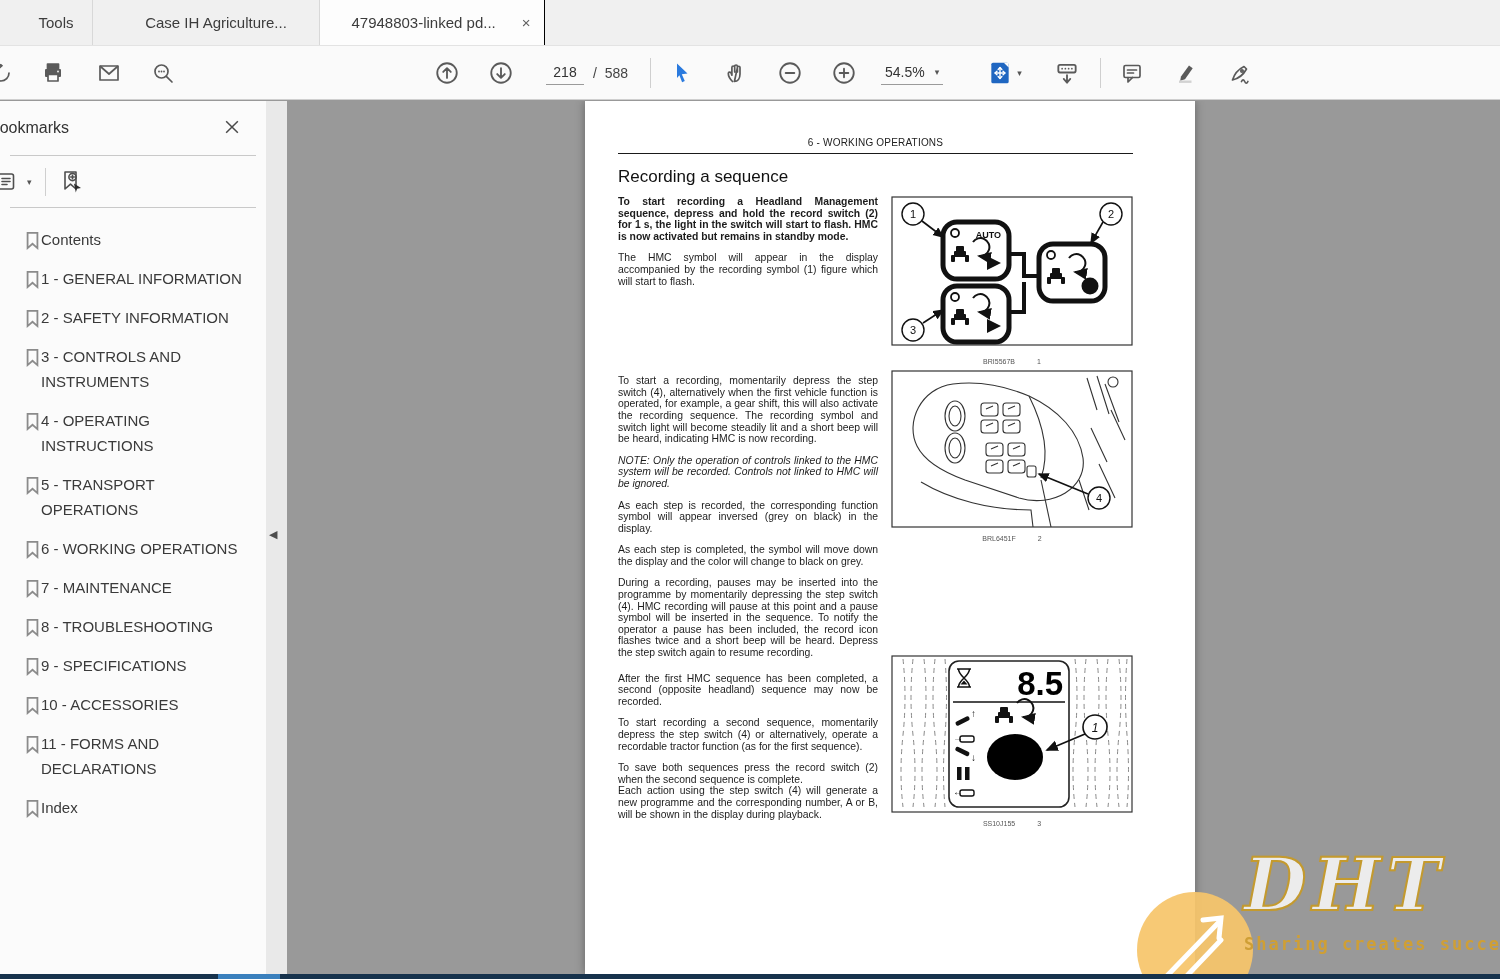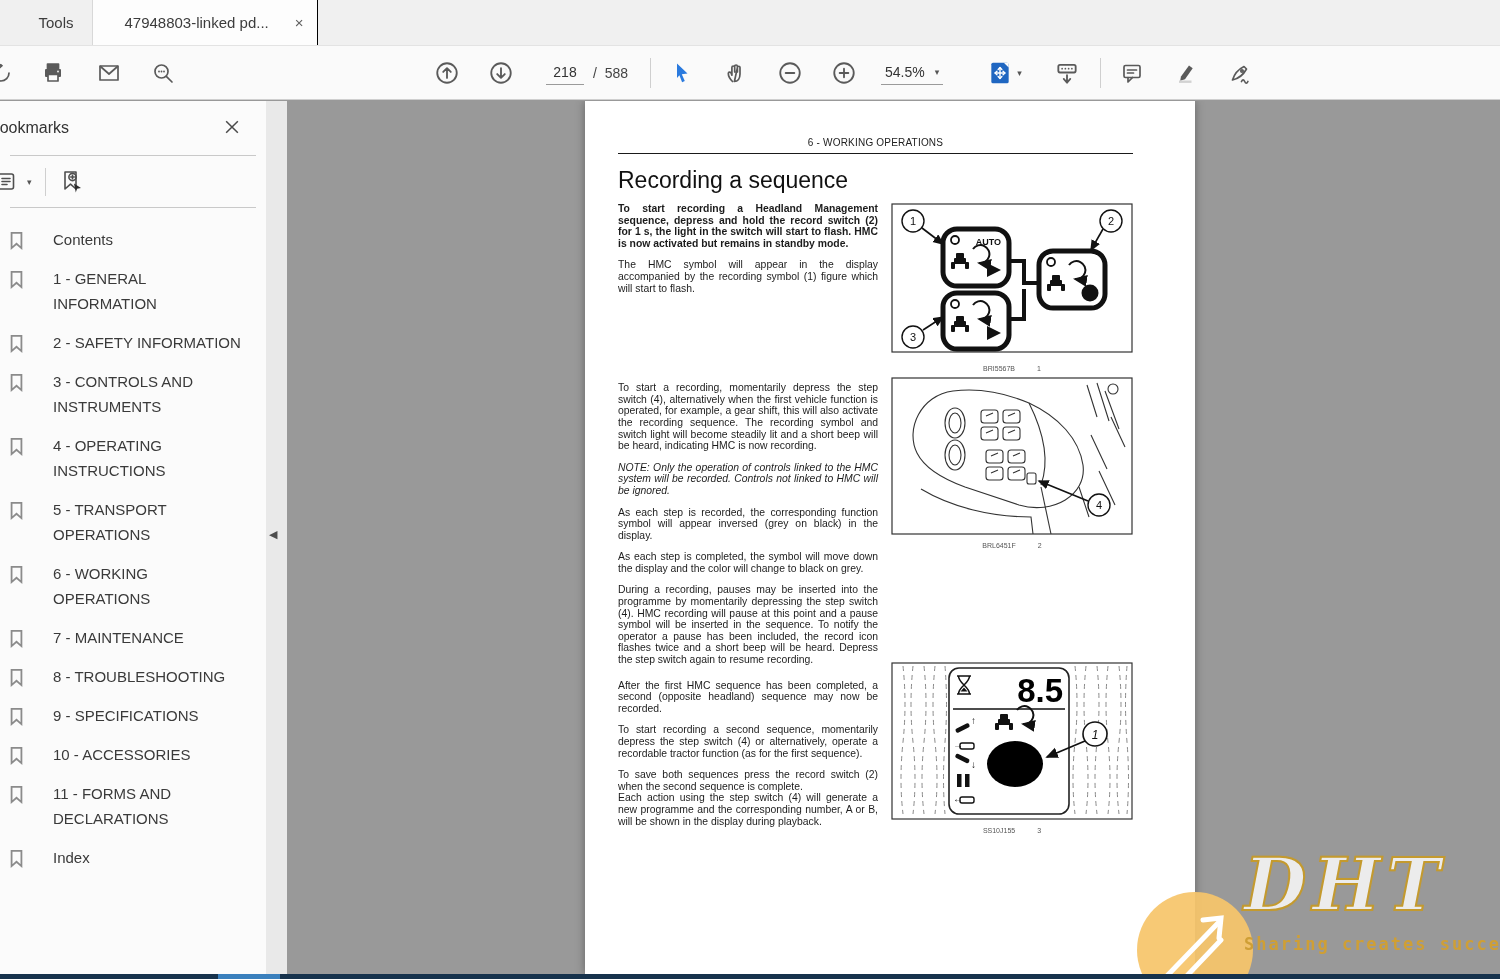--- a/index.html
+++ b/index.html
@@ -31,35 +31,35 @@
   .panel { width:266px; background:#fbfbfb; overflow:hidden; flex-shrink:0; }
   .panel-head { height:54px; position:relative; }
   .panel-title { position:absolute; left:-11px; top:18px; font-size:16px; color:#333; }
   .panel-close { position:absolute; right:24px; top:16px; width:20px; height:20px; }
   .panel-close svg { stroke:#4a4a4a; stroke-width:1.8; fill:none; }
   .panel-rule { border:none; border-top:1px solid #c9c9c9; margin:0 10px; }
   .panel-tools { height:51px; display:flex; align-items:center; padding-left:4px; gap:7px; }
   .panel-tools .tbi svg { stroke:#4f4f4f; stroke-width:1.6; }
   .pt-sep { width:1px; height:28px; background:#cfcfcf; margin:0 6px; }
   .bm-list { list-style:none; margin-top:12px; }
-  .bm-item { display:flex; gap:28px; padding:7px 23px 7px 8px; align-items:flex-start; }
+  .bm-item { display:flex; gap:0; padding:7px 23px 7px 8px; align-items:flex-start;margin-left:16px; }
   .bm-item svg { flex-shrink:0; margin-top:3px; }
   .bm-label { font-size:15px; color:#3a3a3a; line-height:25px; }
 
   
   .strip { width:21px; background:#e9e9e9; position:relative; flex-shrink:0; }
   .collapse-arrow { position:absolute; left:3px; top:427px; font-size:11px; color:#4d4d4d; }
 
   
   .docarea { flex:1; position:relative; background:#999; overflow:hidden; }
   .page { position:absolute; left:298px; top:0; width:610px; height:100%; background:#fff;
           padding:36px 62px 0 33px; box-shadow:0 0 9px rgba(0,0,0,.35); color:#1c1c1c; }
   .run-head { text-align:center; font-size:10px; color:#222; letter-spacing:.2px; }
   .head-rule { border:none; border-top:1.6px solid #1a1a1a; margin-top:5px; }
-  .sec-title { font-size:23px; font-weight:400; margin-top:13px; color:#111; }
+  .sec-title { font-size:17px; font-weight:400; margin-top:13px; color:#111; }
   .content { display:flex; gap:13px; margin-top:9px; }
   .textcol { width:260px; }
   .textcol p { font-size:10.4px; line-height:11.6px; text-align:justify; margin-top:10px; }
   .textcol p:first-child { margin-top:0;font-weight:bold; }
   .gap-lg { margin-top:88px !important; }
   .tight { margin-top:0 !important; }
   .note { font-style:italic; }
   .figcol { width:242px; }
   .figure { margin:0; }
   .fig2 { margin-top:5px; }
@@ -87,20 +87,23 @@
   .figsvg text { font-family:"Liberation Sans", sans-serif; }
 </style>
 </head>
 <body>
 
 <div class="app">
 
   <header class="tabbar">
     <div class="tab tab-tools">
       <span>Tools</span>
+    </div>
+    <div class="tab tab-doc1">
+      <span>Case IH Agriculture...</span>
     </div>
     <div class="tab tab-active">
       <span>47948803-linked pd...</span>
       <span class="tab-close">×</span>
     </div>
   </header>
 
   <div class="toolbar">
     <span class="tbi" style="margin-left:-12px">
       <svg width="24" height="24" viewBox="0 0 24 24">

